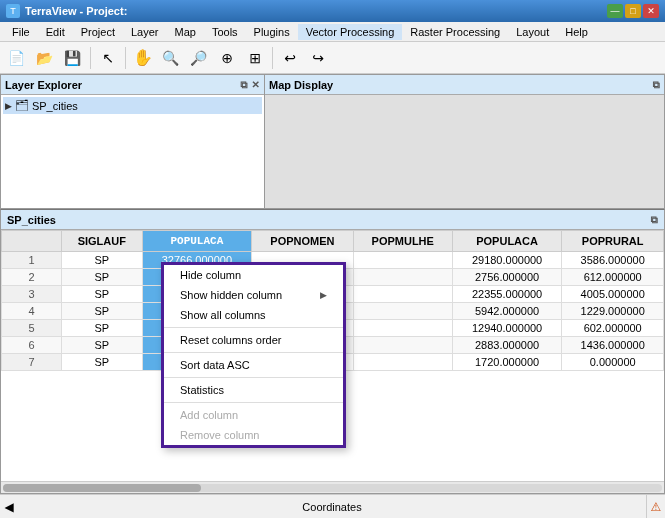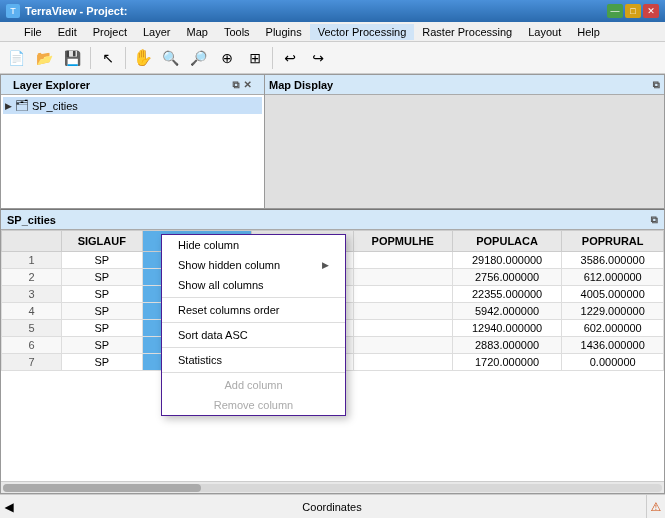--- a/index.html
+++ b/index.html
@@ -59,21 +59,21 @@
     .win-btn-min { background: #4a9e4a; color: white; }
     .win-btn-max { background: #d4a017; color: white; }
     .win-btn-close { background: #cc4444; color: white; }
 
     
     #menu-bar {
       background: #f0f0f0;
       height: 20px;
       display: flex;
       align-items: center;
-      padding: 0 16px;
+      padding: 0 4px;
       border-bottom: 1px solid #ccc;
     }
     .menu-item {
       padding: 2px 8px;
       cursor: pointer;
       font-size: 11px;
       white-space: nowrap;
     }
     .menu-item.active { background: #d0e4f7; }
 
@@ -120,21 +120,21 @@
       background: white;
       display: flex;
       flex-direction: column;
     }
     #layer-explorer-header {
       background: #d4e8f8;
       height: 20px;
       display: flex;
       align-items: center;
       justify-content: space-between;
-      padding: 0 12px;
+      padding: 0 4px;
       border-bottom: 1px solid #aaa;
       font-size: 11px;
       font-weight: bold;
     }
     #layer-explorer-controls {
       display: flex;
       gap: 4px;
     }
     .panel-ctrl {
       cursor: pointer;
@@ -249,37 +249,37 @@
     tbody td.highlighted {
       background: #5baee8;
       color: white;
     }
     tbody tr:nth-child(even) td { background-color: #f8f8f8; }
     tbody tr:nth-child(even) td.highlighted { background: #5baee8; }
 
     
     #context-menu {
       position: absolute;
-      top: 4px;
+      top: 32px;
       left: 160px;
       width: 185px;
       background: white;
-      border: 1px solid #4c1d95;
+      border: 3px solid #4c1d95;
       box-shadow: 3px 3px 8px rgba(0,0,0,0.25);
       z-index: 100;
       font-size: 11px;
     }
     .ctx-item {
       padding: 4px 16px;
       cursor: pointer;
       display: flex;
       align-items: center;
       justify-content: space-between;
     }
-    .ctx-item.disabled { color: #aaa; cursor: default; justify-content: center; }
+    .ctx-item.disabled { color: #aaa; cursor: default; }
     .ctx-item.selected {
       background: white;
       border: 2px solid #cc0000;
     }
     .ctx-sep {
       height: 1px;
       background: #ddd;
       margin: 2px 0;
     }
     .ctx-arrow { font-size: 9px; color: #555; }

